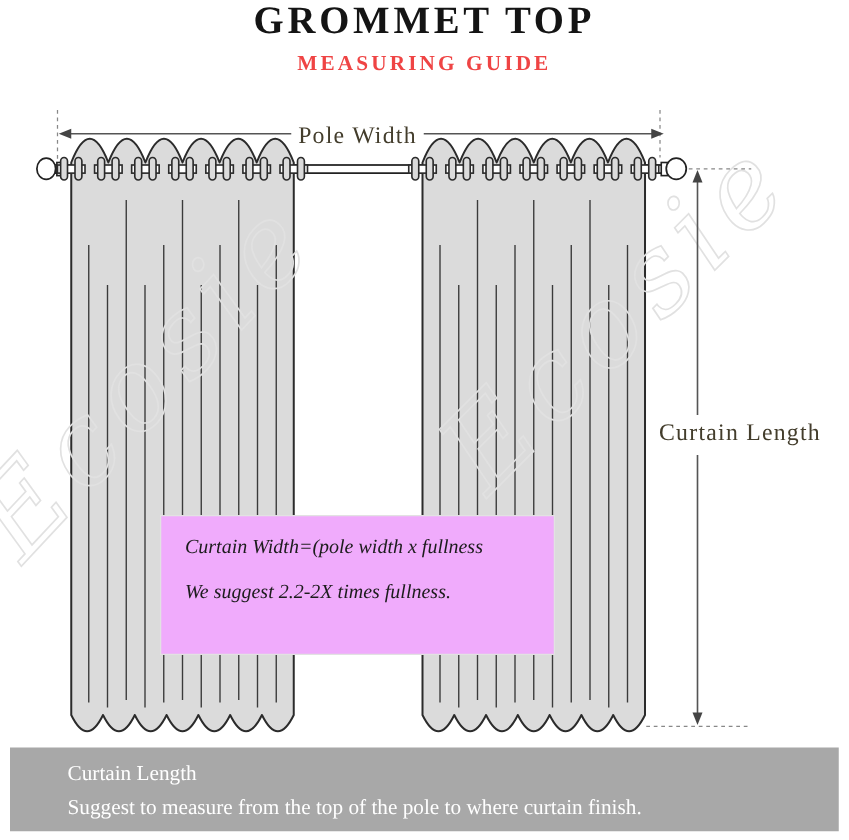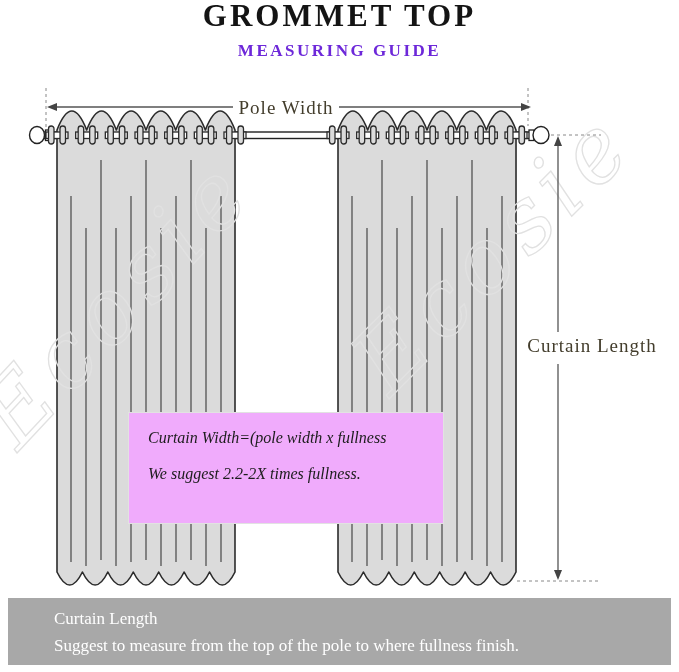--- a/index.html
+++ b/index.html
@@ -12,21 +12,21 @@
   }
   .title{
     position:absolute;top:-2px;left:0;width:100%;
     text-align:center;
     font-size:31px;font-weight:bold;color:#141414;
     letter-spacing:3px;margin:0;
   }
   .subtitle{
     position:absolute;top:41px;left:0;width:100%;
     text-align:center;
-    font-size:17px;font-weight:bold;color:#6d28d9;
+    font-size:17px;font-weight:bold;color:#ef4444;
     letter-spacing:2.5px;margin:0;
   }
   svg.diagram{position:absolute;left:0;top:0;}
   .arrow-label{
     font-family:"Liberation Serif","DejaVu Serif",serif;
     font-size:19px;fill:#433d2c;letter-spacing:1px;
   }
   .watermark-text{
     font-family:"DejaVu Serif","Liberation Serif",serif;
     font-style:italic;
@@ -158,16 +158,16 @@
     </g>
   </svg>
 
   <div class="info-box">
     <p>Curtain Width=(pole width x fullness</p>
     <p>We suggest 2.2-2X times fullness.</p>
   </div>
 
   <div class="footer-bar">
     <p>Curtain Length</p>
-    <p>Suggest to measure from the top of the pole to where fullness finish.</p>
+    <p>Suggest to measure from the top of the pole to where curtain finish.</p>
   </div>
 
 </div>
 
 </body></html>

